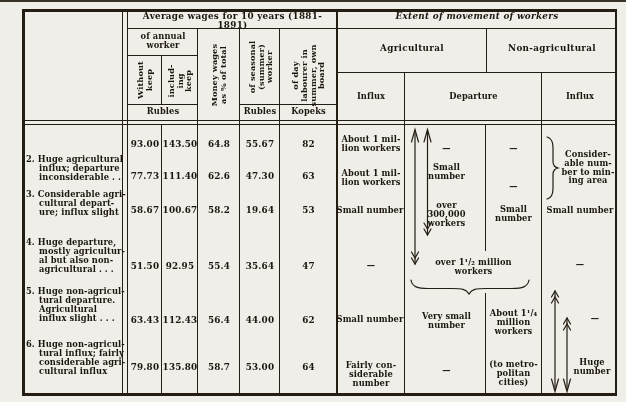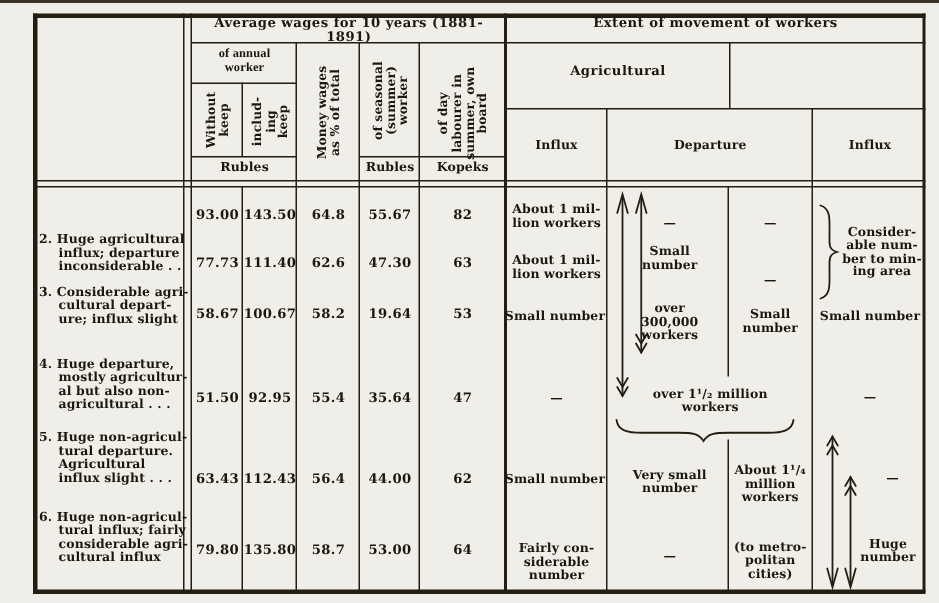--- a/index.html
+++ b/index.html
@@ -44,22 +44,22 @@
   <div class="v" style="left:239px;top:28px;width:1.2px;height:366px;"></div>
   <div class="v" style="left:279px;top:28px;width:1.2px;height:366px;"></div>
   <div class="v" style="left:336px;top:9px;width:1.8px;height:385px;"></div>
   <div class="v" style="left:404px;top:71.5px;width:1.2px;height:322px;"></div>
   <div class="v" style="left:486px;top:28px;width:1.1px;height:44px;"></div>
   <div class="v" style="left:485px;top:124px;width:1.1px;height:127px;"></div>
   <div class="v" style="left:485px;top:293px;width:1.1px;height:101px;"></div>
   <div class="v" style="left:541px;top:71.5px;width:1.4px;height:322px;"></div>
 
   <div class="t hd" style="left:128px;top:12px;width:209px;">Average wages for 10 years (1881-1891)</div>
-  <div class="t hd" style="left:337px;top:12px;width:280px;">Extent of movement of workers</div>
-  <div class="t" style="left:128px;top:32px;width:70px;font-family:Liberation Serif, serif;">of annual
+  <div class="t hd" style="left:337px;top:12px;width:280px;font-style:italic;">Extent of movement of workers</div>
+  <div class="t" style="left:128px;top:32px;width:70px;">of annual
 worker</div>
 
   <div class="rot" style="left:120px;top:63px;width:50px;height:34px;">Without
 keep</div>
   <div class="rot" style="left:155px;top:63px;width:50px;height:36px;">includ-
 ing
 keep</div>
   <div class="rot" style="left:174px;top:54px;width:90px;height:42px;">Money wages
 as % of total</div>
   <div class="rot" style="left:224px;top:47px;width:73px;height:40px;">of seasonal
@@ -68,20 +68,21 @@
   <div class="rot" style="left:272px;top:47px;width:73px;height:57px;">of day
 labourer in
 summer, own
 board</div>
 
   <div class="t" style="left:128px;top:107px;width:70px;">Rubles</div>
   <div class="t" style="left:240px;top:107px;width:40px;">Rubles</div>
   <div class="t" style="left:280px;top:107px;width:57px;">Kopeks</div>
 
   <div class="t hd" style="left:337px;top:44px;width:150px;">Agricultural</div>
+  <div class="t hd" style="left:487px;top:44px;width:130px;">Non-agricultural</div>
   <div class="t" style="left:337px;top:92px;width:68px;">Influx</div>
   <div class="t" style="left:405px;top:92px;width:137px;">Departure</div>
   <div class="t" style="left:542px;top:92px;width:76px;">Influx</div>
 
   <div class="t lbl" style="left:26px;top:155px;width:98px;">2. Huge agricultural
 influx; departure
 inconsiderable . .</div>
   <div class="t lbl" style="left:26px;top:190px;width:98px;">3. Considerable agri-
 cultural depart-
 ure; influx slight</div>

